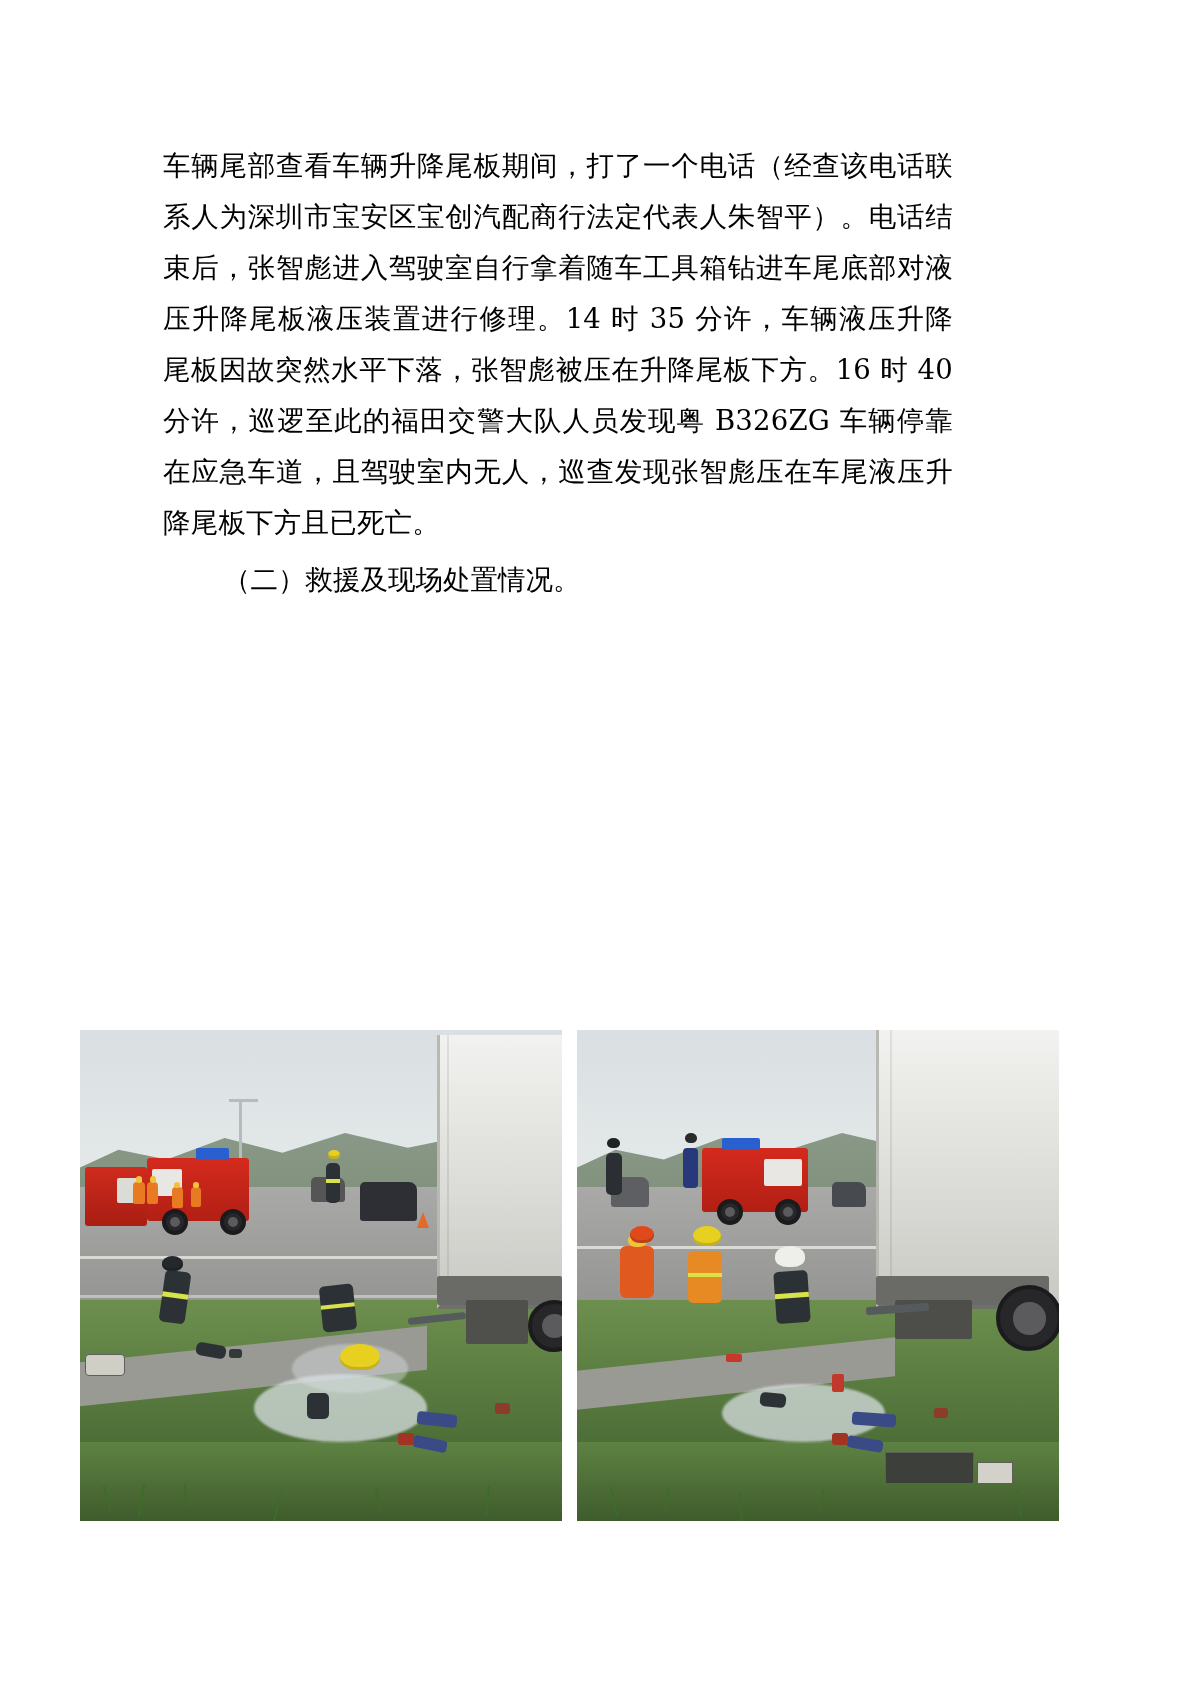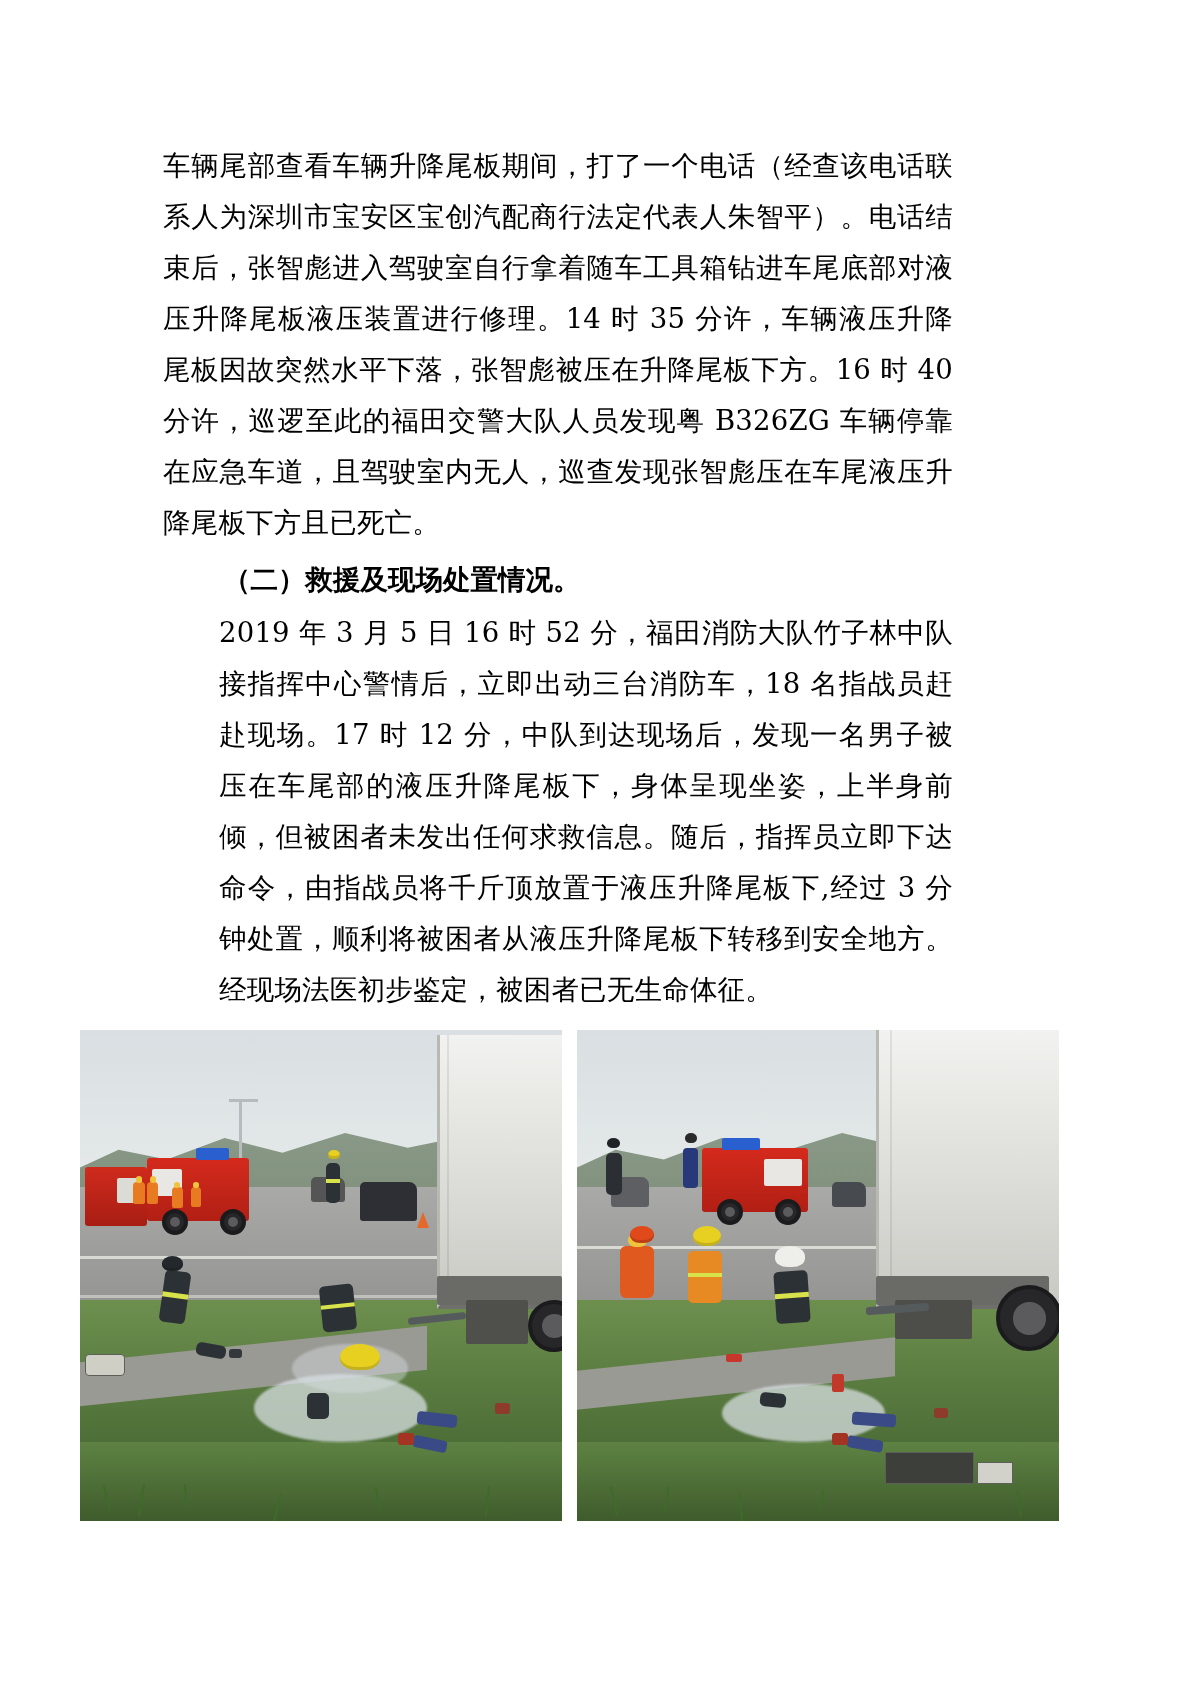--- a/index.html
+++ b/index.html
@@ -29,21 +29,21 @@
     line-height: 51px;
     color: #000000;
     text-align: justify;
     text-justify: inter-ideograph;
     margin: 0 0 0 0;
     letter-spacing: 0.2px;
   }
   .heading {
     font-size: 27.5px;
     line-height: 51px;
-    font-weight: bold;
+    font-weight: normal;
     color: #000000;
     margin: 6px 0 2px 0;
     padding-left: 60px;
   }
   .body-indent {
     padding-left: 56px;
   }
   .photos {
     position: absolute;
     left: 80px;
@@ -234,21 +234,20 @@
   }
 </style>
 </head>
 <body>
 
 <div class="page">
 
   <div class="content">
     <p class="para">车辆尾部查看车辆升降尾板期间，打了一个电话（经查该电话联系人为深圳市宝安区宝创汽配商行法定代表人朱智平）。电话结束后，张智彪进入驾驶室自行拿着随车工具箱钻进车尾底部对液压升降尾板液压装置进行修理。14 时 35 分许，车辆液压升降尾板因故突然水平下落，张智彪被压在升降尾板下方。16 时 40 分许，巡逻至此的福田交警大队人员发现粤 B326ZG 车辆停靠在应急车道，且驾驶室内无人，巡查发现张智彪压在车尾液压升降尾板下方且已死亡。</p>
     <div class="heading">（二）救援及现场处置情况。</div>
-    <p class="para body-indent">2019 年 3 月 5 日 16 时 52 分，福田消防大队竹子林中队接指挥中心警情后，立即出动三台消防车，18 名指战员赶赴现场。17 时 12 分，中队到达现场后，发现一名男子被压在车尾部的液压升降尾板下，身体呈现坐姿，上半身前倾，但被困者未发出任何求救信息。随后，指挥员立即下达命令，由指战员将千斤顶放置于液压升降尾板下,经过 3 分钟处置，顺利将被困者从液压升降尾板下转移到安全地方。经现场法医初步鉴定，被困者已无生命体征。</p>
   </div>
 
   <div class="photos">
 
     <div class="photo">
       <div class="sky"></div>
       <div class="hills"></div>
       <div class="road"></div>
       <div class="roadline" style="top:46%;"></div>
       <div class="roadline" style="top:54%; opacity:.5;"></div>

